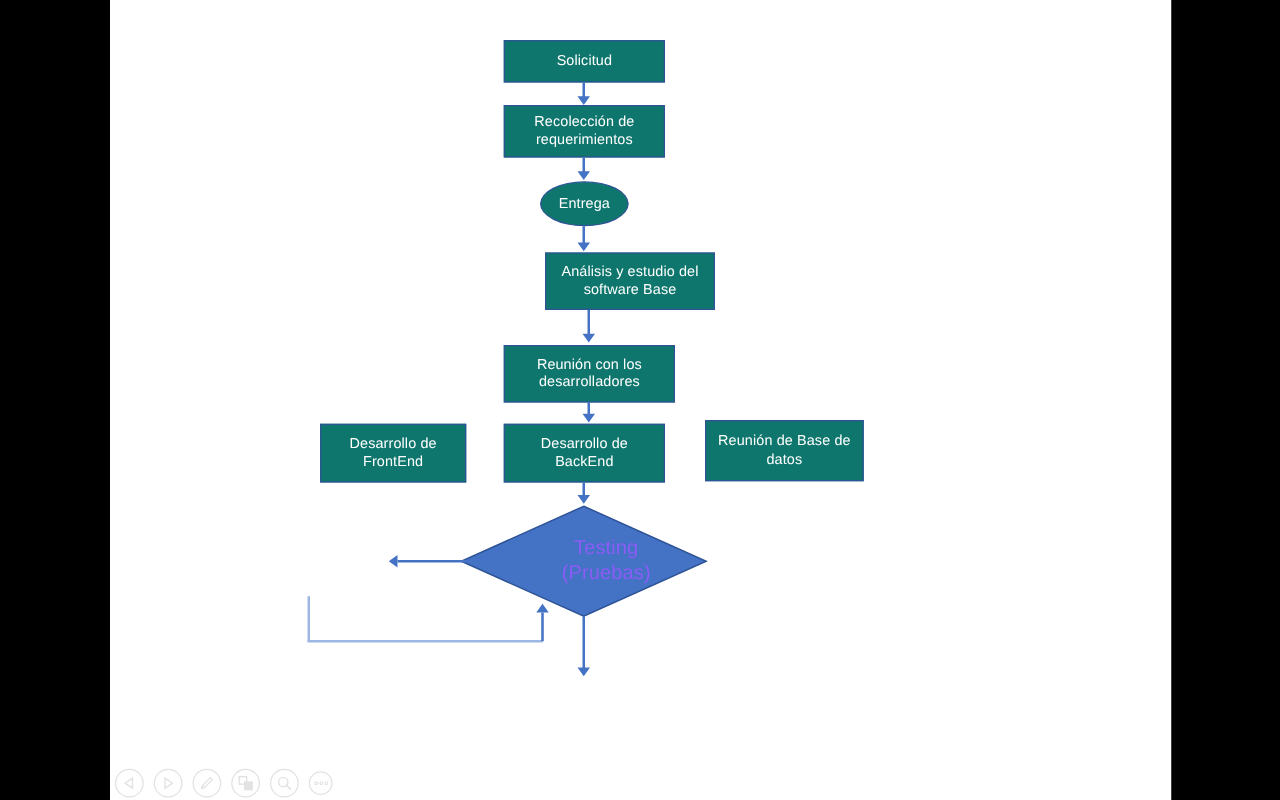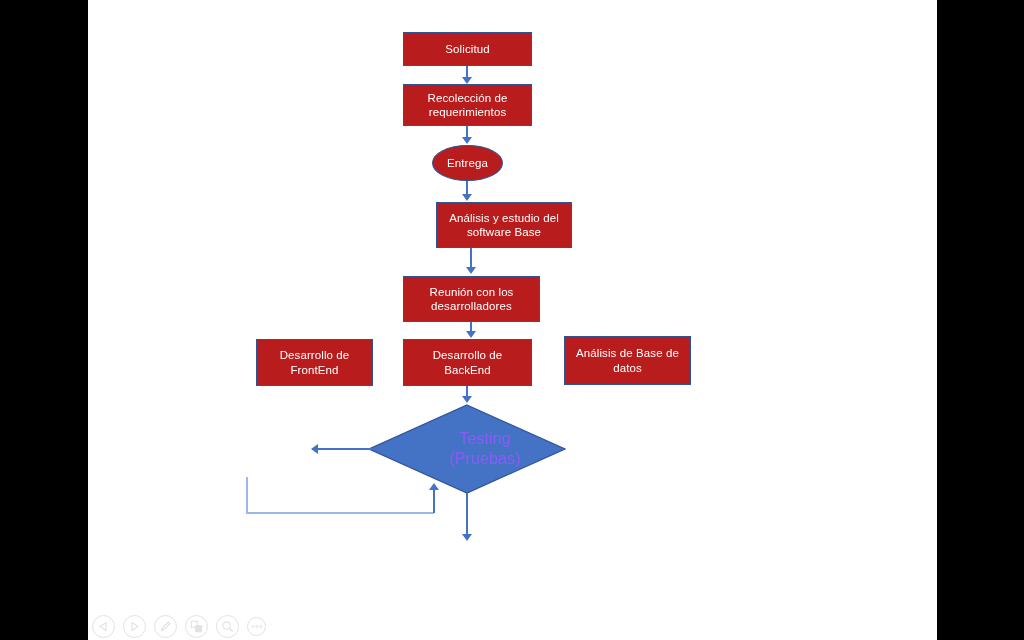--- a/index.html
+++ b/index.html
@@ -39,21 +39,21 @@
   }
   
   .node {
     position: absolute;
     box-sizing: border-box;
     display: flex;
     align-items: center;
     justify-content: center;
     text-align: center;
     color: #ffffff;
-    background: #b91c1c;
+    background: #0f766e;
     border: 1px solid #2E5396;
     line-height: 1.22;
     letter-spacing: 0.1px;
     white-space: pre-line;
     font-size: 11.5px;
   }
   .node.ellipse {
     border-radius: 50%;
   }
   .node.emph {
@@ -143,21 +143,21 @@
 
       <div class="node" style="left:403px; top:276px; width:137px; height:46px;">Reunión con los
 desarrolladores</div>
 
       <div class="node" style="left:256px; top:339px; width:117px; height:47px;">Desarrollo de
 FrontEnd</div>
 
       <div class="node" style="left:403px; top:339px; width:129px; height:47px;">Desarrollo de
 BackEnd</div>
 
-      <div class="node" style="left:564px; top:336px; width:127px; height:49px;">Análisis de Base de
+      <div class="node" style="left:564px; top:336px; width:127px; height:49px;">Reunión de Base de
 datos</div>
 
       <div class="diamond-wrap" style="left:368px; top:404px; width:198px; height:90px;">
         <svg width="198" height="90" viewBox="0 0 198 90" aria-hidden="true">
           <polygon points="99,1 197,45 99,89 1,45" fill="#4472C4" stroke="#2E5396" stroke-width="1.2"></polygon>
         </svg>
         <div class="node diamond-label" style="left:0; top:0; width:198px; height:90px; padding-left:36px;">Testing
 (Pruebas)</div>
       </div>
 

